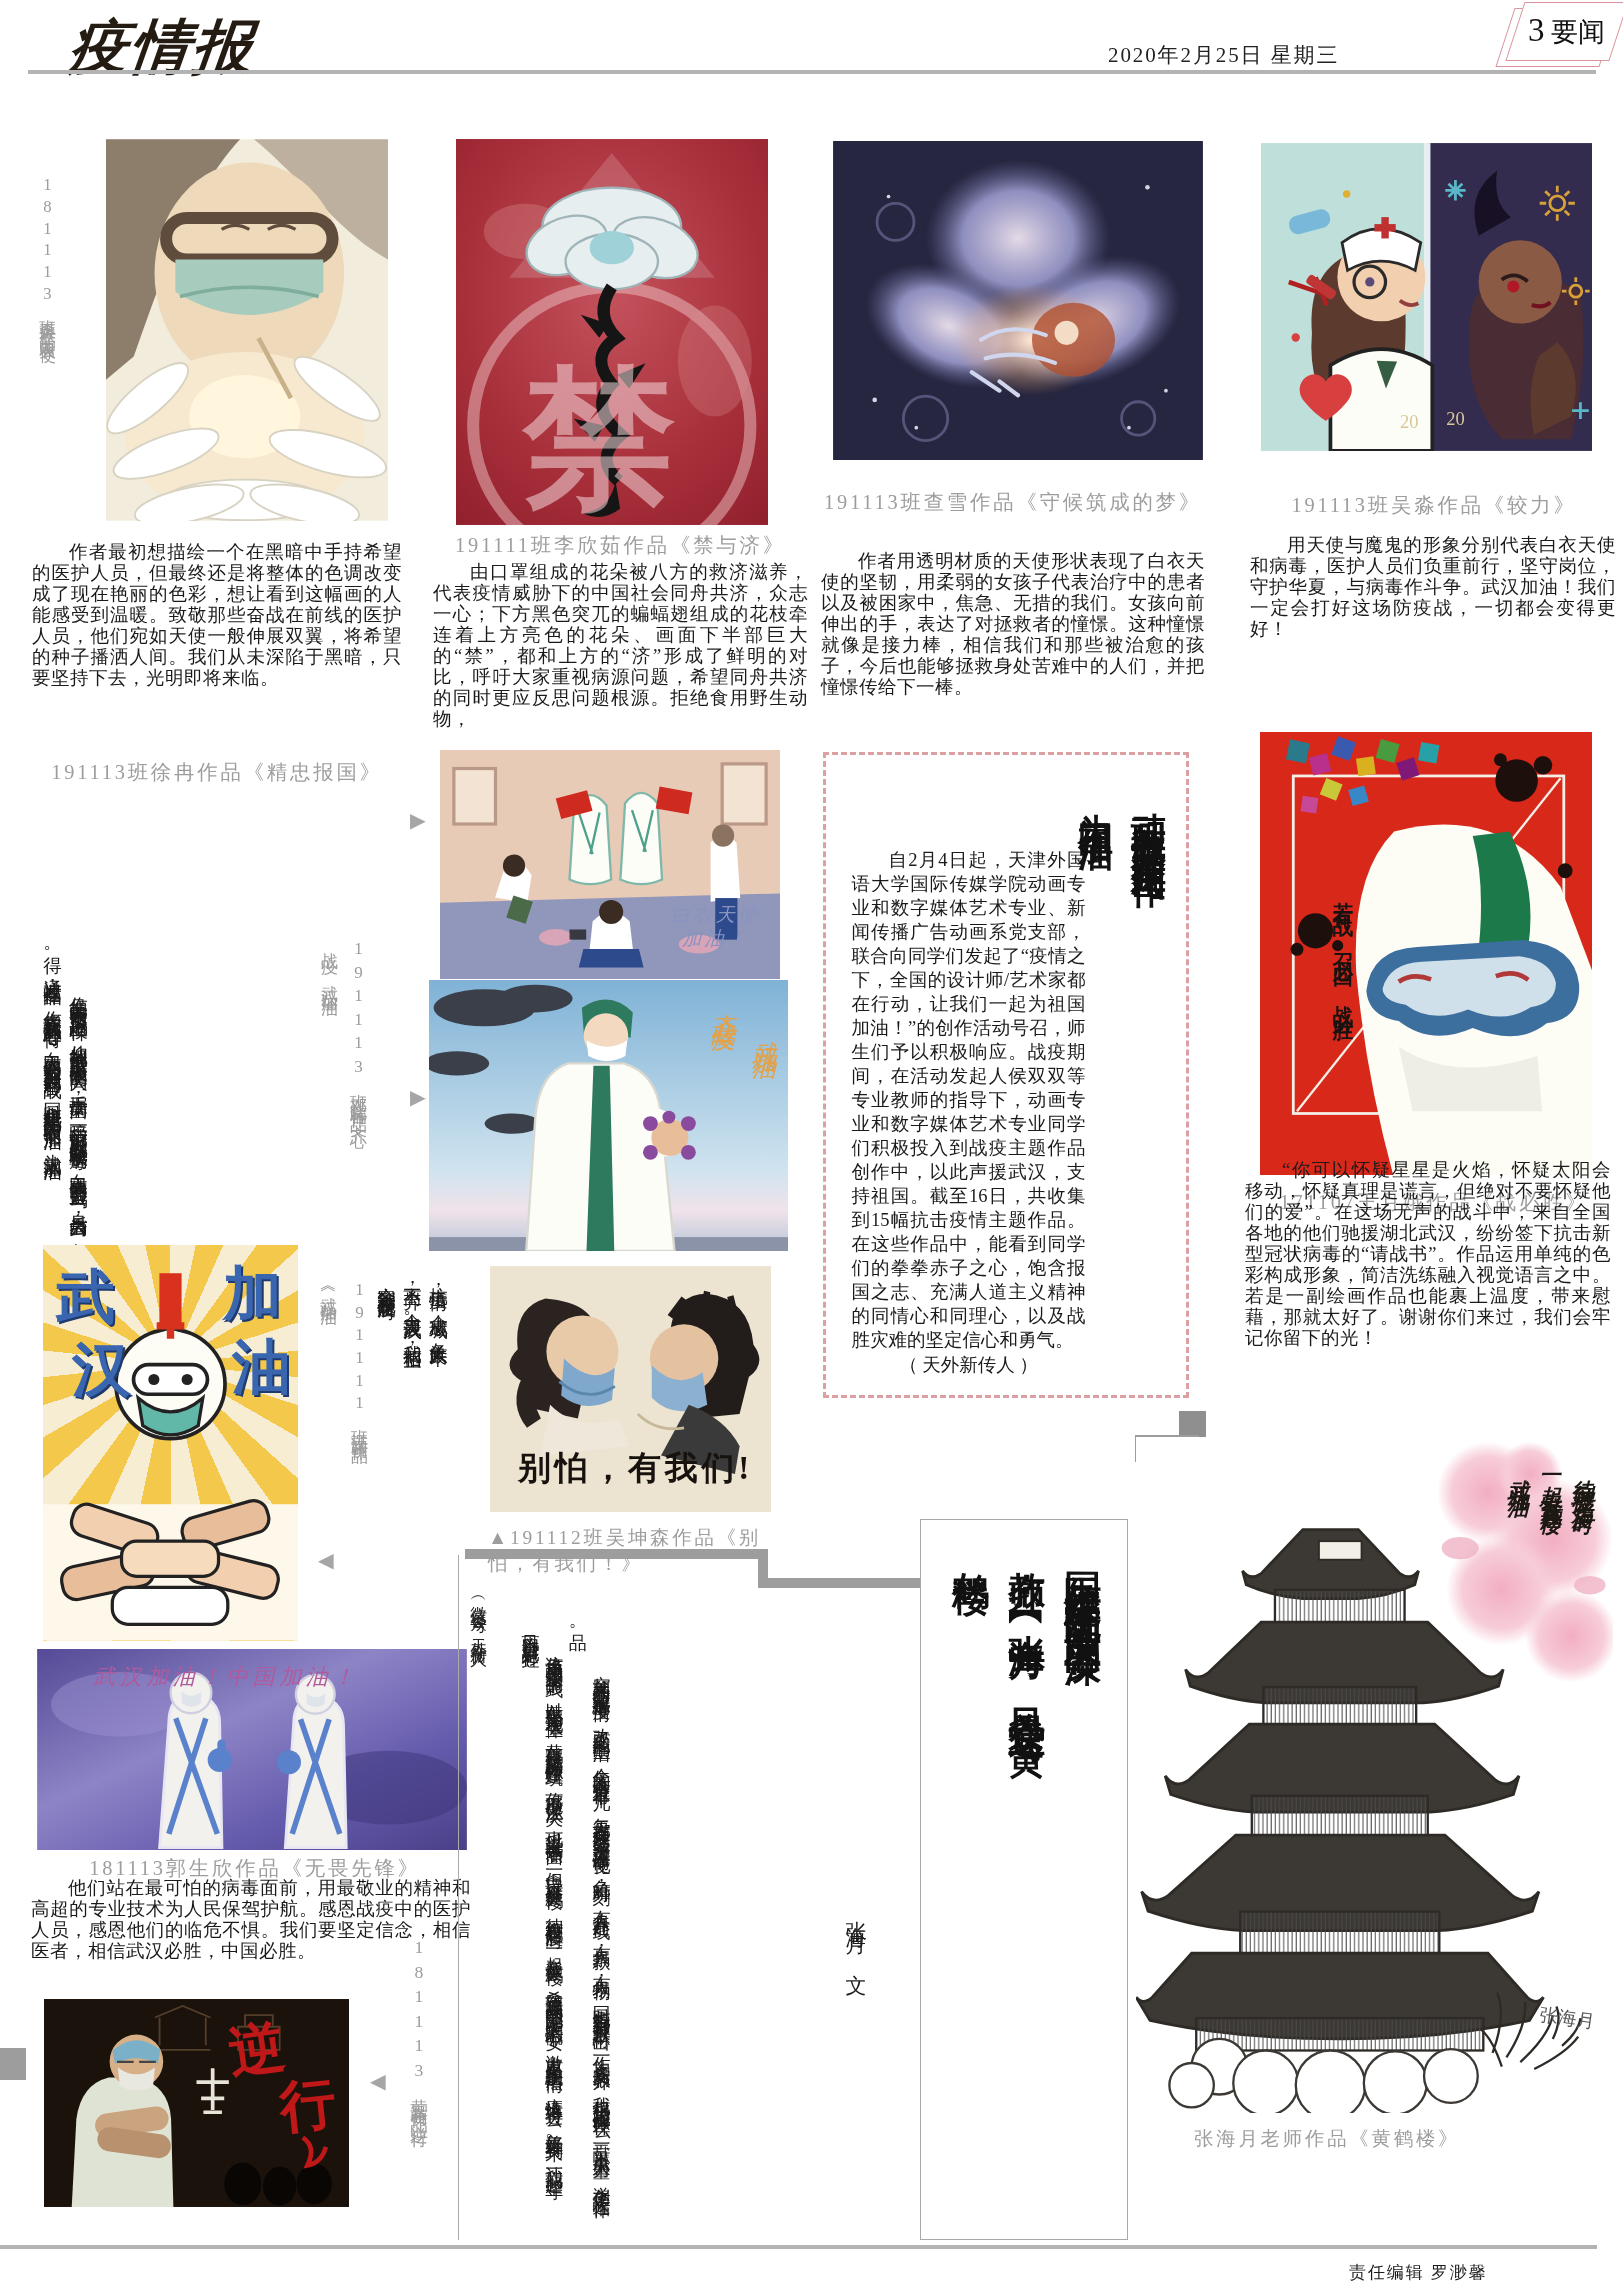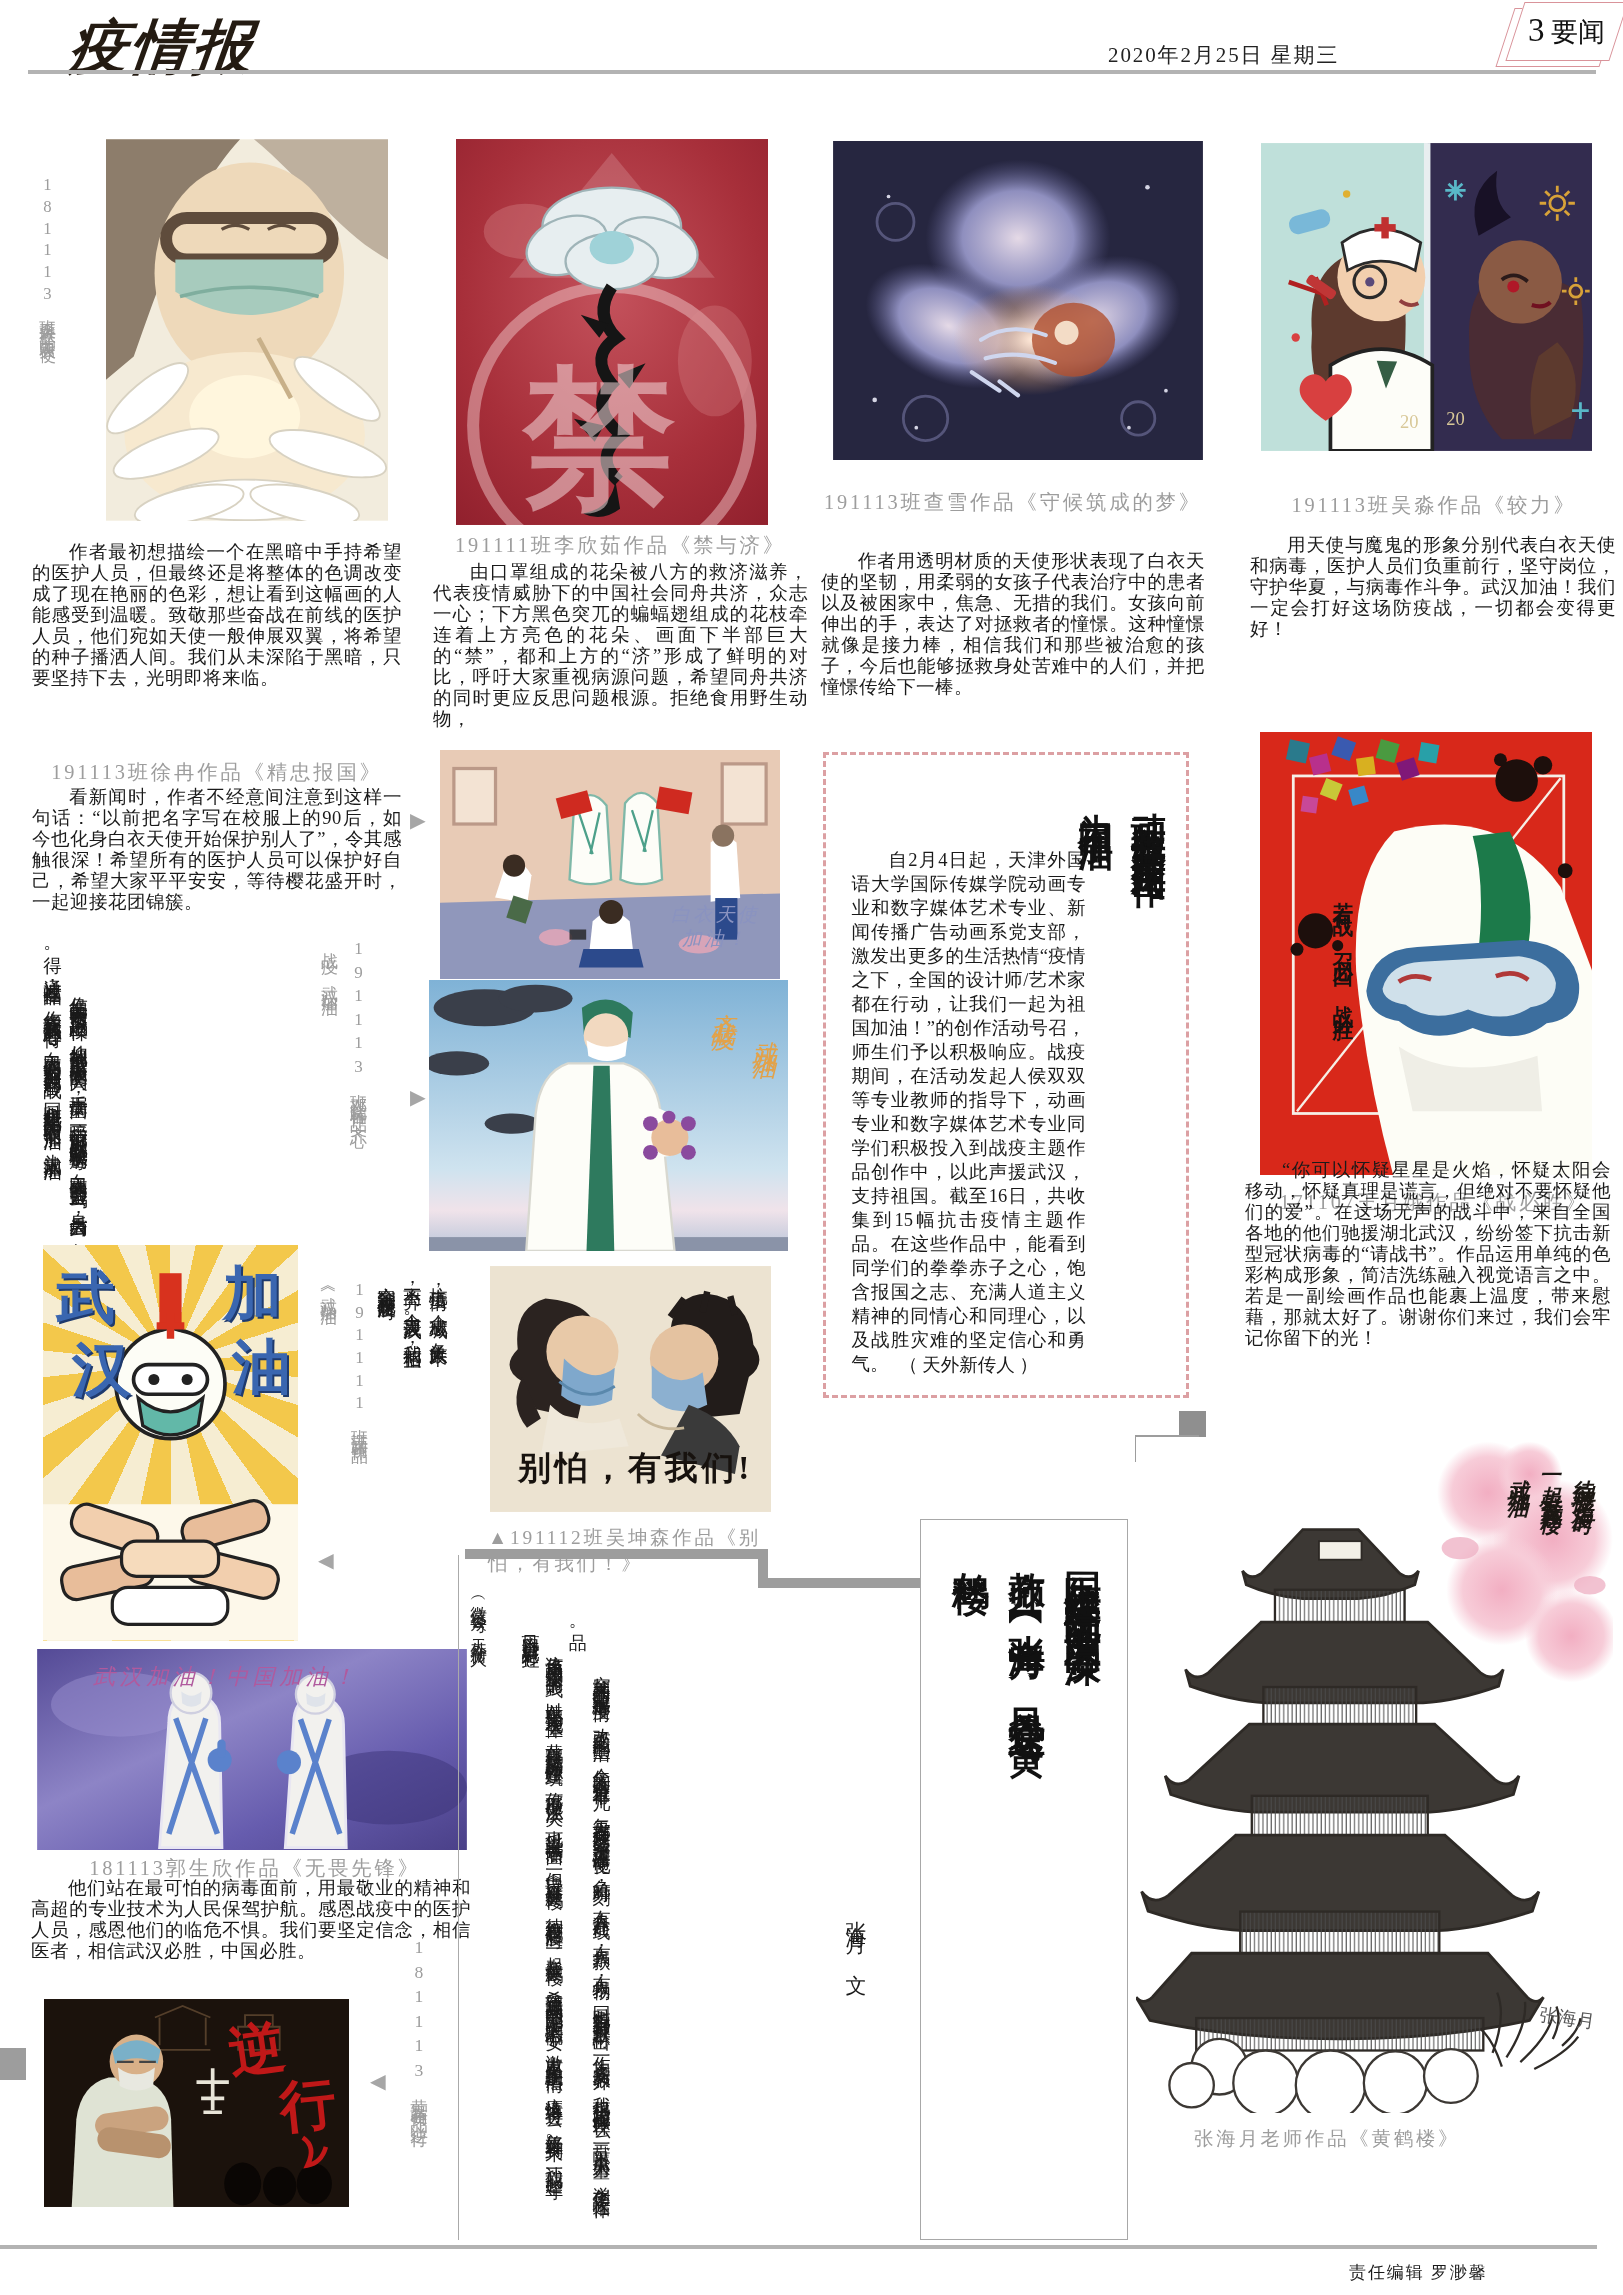--- a/index.html
+++ b/index.html
@@ -182,21 +182,20 @@
         <path d="M690,560 v36 M672,578 h36"></path>
       </g>
       <text x="400" y="610" font-size="40" fill="#d8c898" font-family="serif">20</text>
       <text x="300" y="615" font-size="40" fill="#d8c898" font-family="serif">20</text>
     </svg>
   </div>
   <div class="abs cap" style="left:1250px;top:491px;width:368px;">191113班吴淼作品《较力》</div>
   <div class="abs body-txt" style="left:1250px;top:535px;width:366px;">用天使与魔鬼的形象分别代表白衣天使和病毒，医护人员们负重前行，坚守岗位，守护华夏，与病毒作斗争。武汉加油！我们一定会打好这场防疫战，一切都会变得更好！</div>
 
   <div class="abs cap" style="left:32px;top:758px;width:370px;">191113班徐冉作品《精忠报国》</div>
-  <div class="abs body-txt" style="left:32px;top:787px;width:370px;">看新闻时，作者不经意间注意到这样一句话：“以前把名字写在校服上的90后，如今也化身白衣天使开始保护别人了”，令其感触很深！希望所有的医护人员可以保护好自己，希望大家平平安安，等待樱花盛开时，一起迎接花团锦簇。</div>
 
   <div class="abs v" style="left:39px;top:942px;height:342px;font-size:18.5px;line-height:26px;letter-spacing:1.9px;">　　作品把白衣天使画成了战士模样，从仰视的角度展示出白衣天使的高大；手握病菌，暗示我们一定可以战胜新型冠状病毒；白衣天使的前方是乌云，身后为白云，象征着战疫的胜利就在前方，我们势在必得。通过这幅作品，作者想安抚我们静心等待，白衣天使们会在前方跟我们一同奋战。同时也想借此作品为白衣天使们加油，为武汉加油！</div>
   <div class="abs vu vcap pre" style="left:315px;top:939px;height:398px;line-height:29px;">191113班邓晓楠作品《齐心
 战疫 武汉加油》</div>
   <div class="abs arrow" style="left:410px;top:808px;">▶</div>
   <div class="abs arrow" style="left:410px;top:1085px;">▶</div>
 
   <div class="abs art" style="left:440px;top:750px;width:340px;height:229px;text-align:center;">
     <svg width="340" height="229" viewBox="0 0 735 495">
       <rect width="735" height="495" fill="#e8cbb6"></rect>
@@ -282,21 +281,21 @@
       <path d="M430,300 q80,30 110,90 l-10,60 l-160,-40 Z" fill="#3a3a3a"></path>
       <path d="M320,320 q40,40 100,30" stroke="#c8b89a" stroke-width="6" fill="none"></path>
     </svg>
     <span class="ov" style="left:28px;top:180px;width:241px;font-size:33px;font-weight:bold;color:#17120e;letter-spacing:3.7px;">别怕，有我们!</span>
   </div>
   <div class="abs cap" style="left:488px;top:1525px;width:285px;text-align:left;font-size:19.4px;line-height:26px;">▲191112班吴坤森作品《别怕，有我们！》</div>
 
   <div class="abs" style="left:823px;top:752px;width:366px;height:646px;border:3.2px dashed #dca0a3;">
     <div class="abs vu pre" style="right:11.6px;top:30px;height:518px;font-size:35px;font-weight:bold;color:#111;letter-spacing:5.6px;line-height:53px;">动画与数媒艺术师生用画作
 为祖国加油！</div>
-    <div class="abs" style="left:25.5px;top:93px;width:234px;font-size:18.5px;line-height:24px;text-align:justify;text-indent:2em;">自2月4日起，天津外国语大学国际传媒学院动画专业和数字媒体艺术专业、新闻传播广告动画系党支部，激发出更多的生活热情“疫情之下，全国的设计师/艺术家都在行动，让我们一起为祖国加油！”的创作活动号召，师生们予以积极响应。战疫期间，在活动发起人侯双双等专业教师的指导下，动画专业和数字媒体艺术专业同学们积极投入到战疫主题作品创作中，以此声援武汉，支持祖国。截至16日，共收集到15幅抗击疫情主题作品。在这些作品中，能看到同学们的拳拳赤子之心，饱含报国之志、充满人道主义精神的同情心和同理心，以及战胜灾难的坚定信心和勇气。</div>
+    <div class="abs" style="left:25.5px;top:93px;width:234px;font-size:18.5px;line-height:24px;text-align:justify;text-indent:2em;">自2月4日起，天津外国语大学国际传媒学院动画专业和数字媒体艺术专业、新闻传播广告动画系党支部，联合向同学们发起了“疫情之下，全国的设计师/艺术家都在行动，让我们一起为祖国加油！”的创作活动号召，师生们予以积极响应。战疫期间，在活动发起人侯双双等专业教师的指导下，动画专业和数字媒体艺术专业同学们积极投入到战疫主题作品创作中，以此声援武汉，支持祖国。截至16日，共收集到15幅抗击疫情主题作品。在这些作品中，能看到同学们的拳拳赤子之心，饱含报国之志、充满人道主义精神的同情心和同理心，以及战胜灾难的坚定信心和勇气。</div>
     <div class="abs" style="left:25.5px;top:597px;width:234px;font-size:18.5px;text-align:center;">（ 天外新传人 ）</div>
   </div>
   <div class="abs" style="left:1179px;top:1411px;width:27px;height:27px;background:#8f8f8f;"></div>
 
   <div class="abs art" style="left:1260px;top:732px;width:332px;height:443px;">
     <svg width="332" height="443" viewBox="0 0 718 958">
       <rect width="718" height="958" fill="#d8281a"></rect>
       <rect x="72" y="95" width="585" height="730" fill="none" stroke="#f6efe6" stroke-width="6"></rect>
       <path d="M80,820 L650,100" stroke="#f6efe6" stroke-width="5"></path>
       <g>

